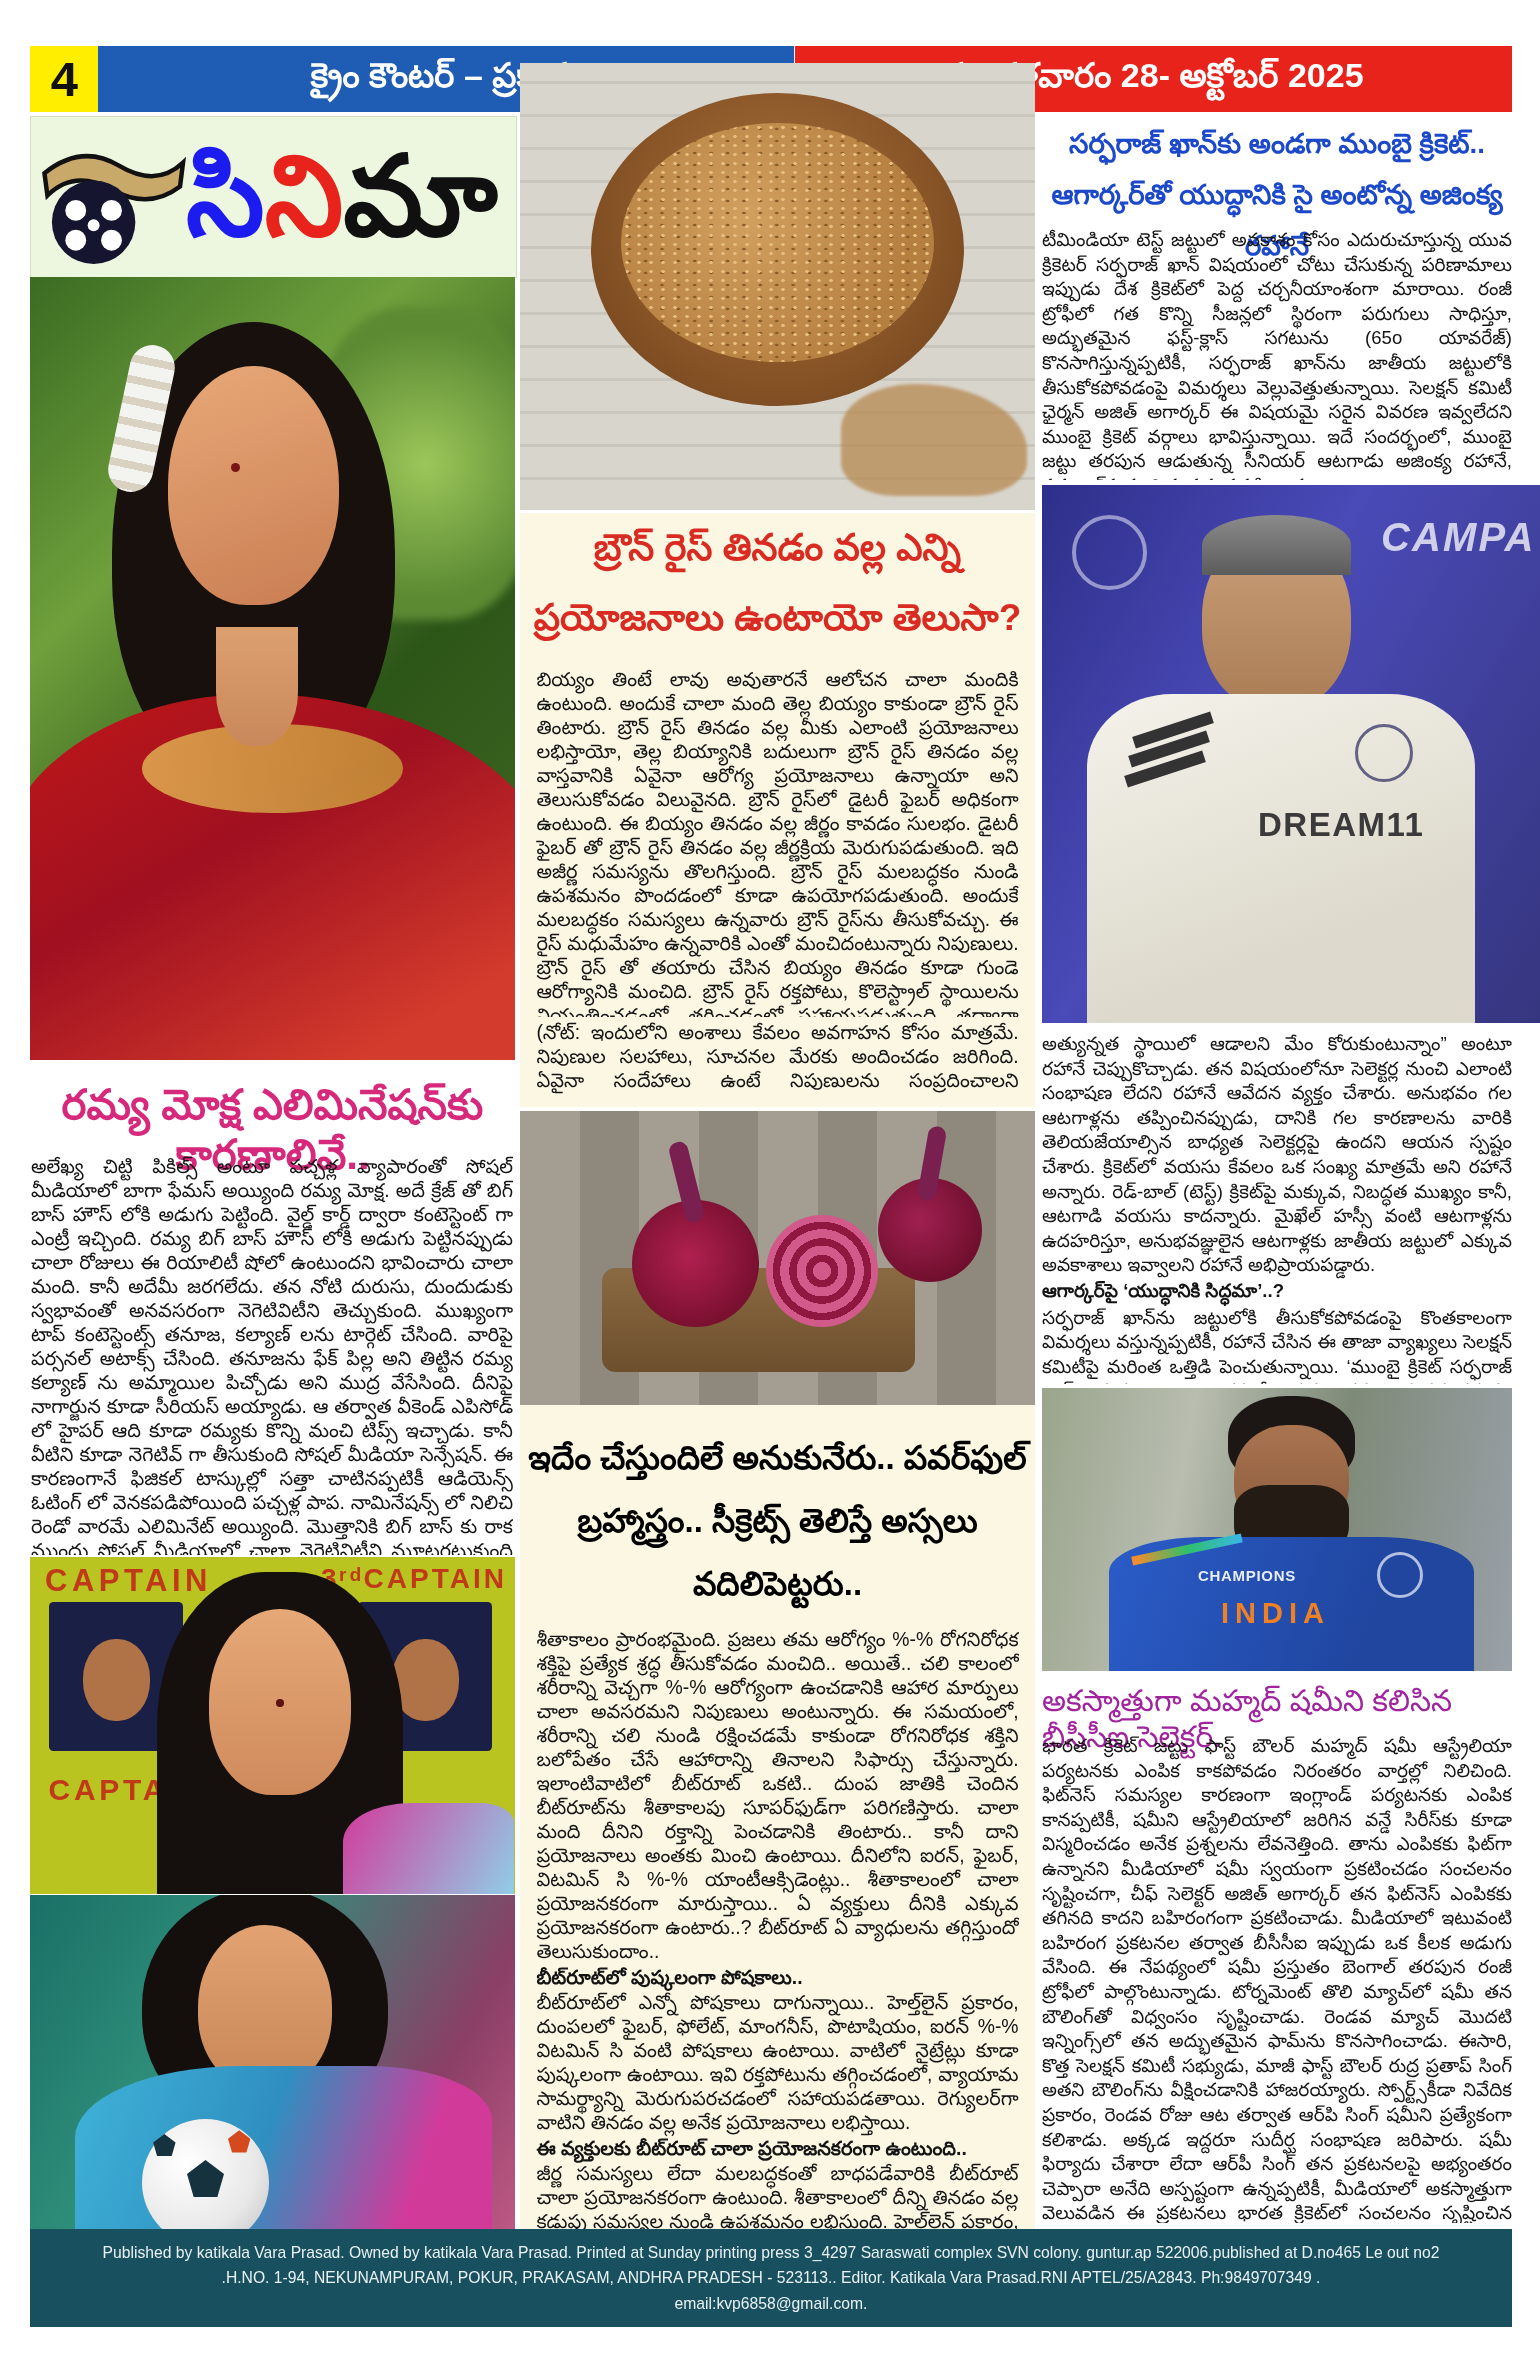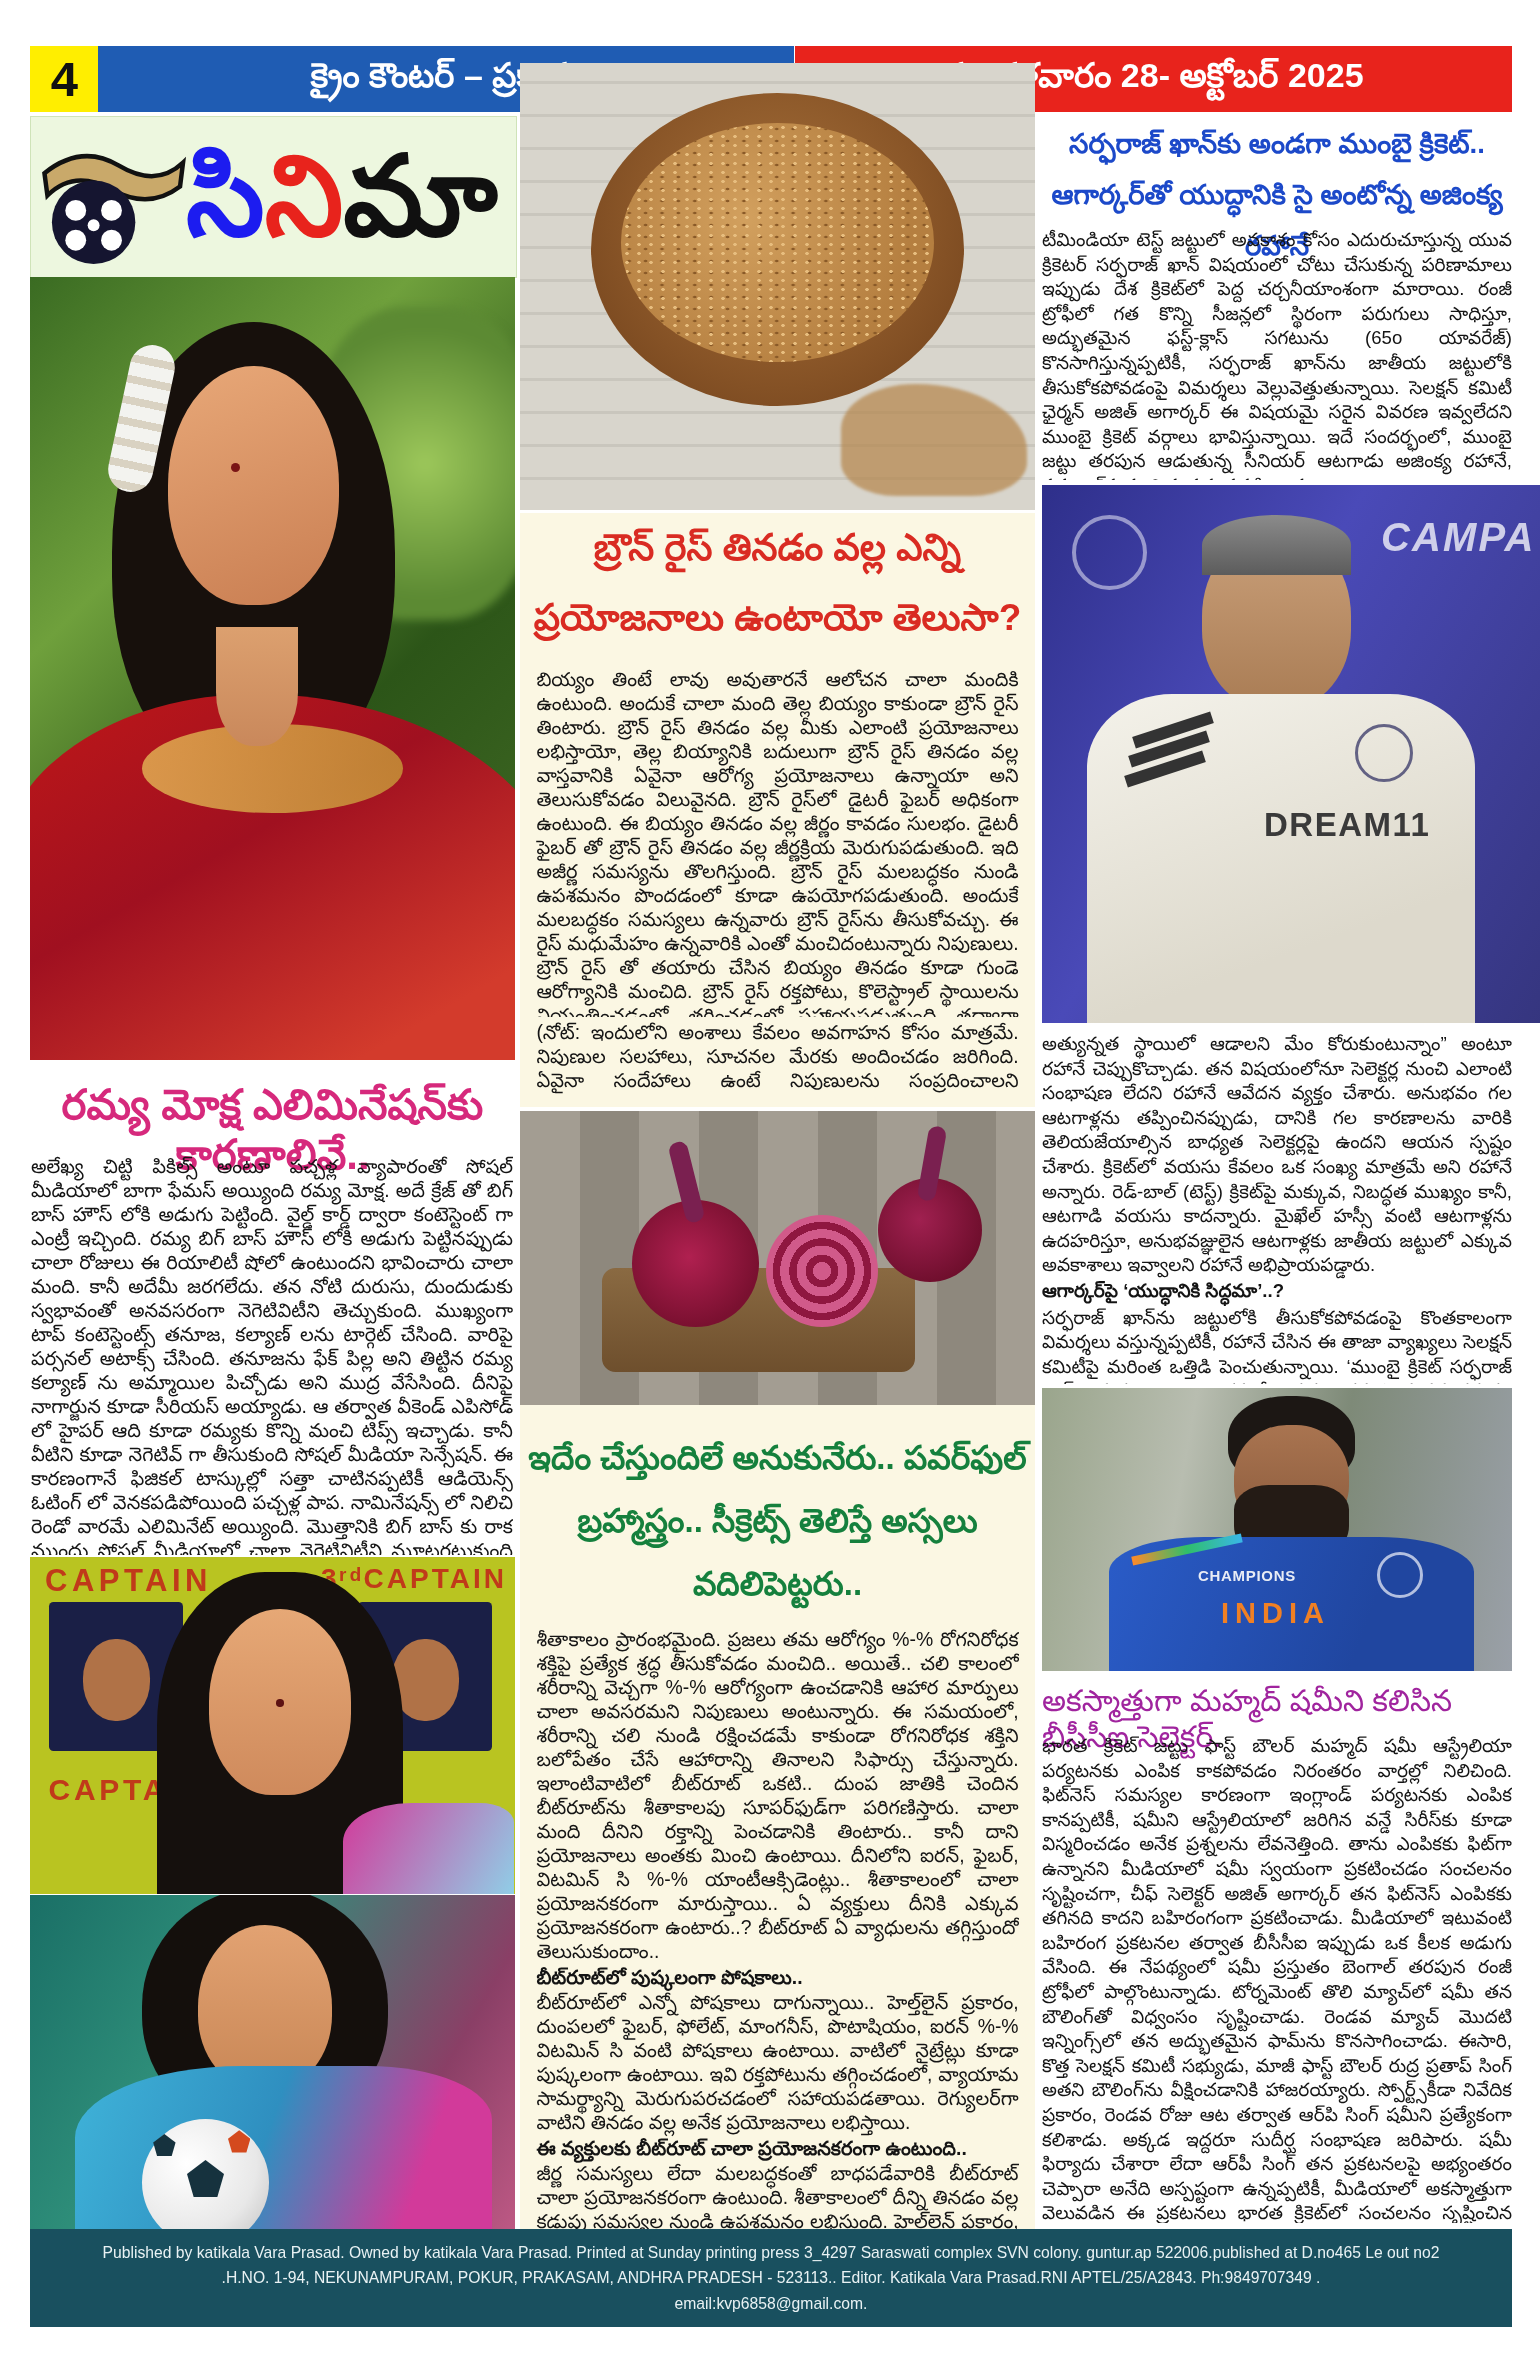--- a/index.html
+++ b/index.html
@@ -13,21 +13,21 @@
         display:flex;align-items:center;justify-content:center;}
   .datebar{background:#e8231c;color:#fff;font-weight:bold;font-size:34px;
         display:flex;align-items:center;justify-content:center;}
   
   .cinema{background:#edf7df;border:0.7px solid #cfe3b8;display:flex;align-items:center;}
   .cinema .word{font-weight:bold;font-size:112px;line-height:1;display:flex;align-items:flex-end;}
   .c-blue{color:#1c1cf0;} .c-red{color:#e8231c;} .c-black{color:#101010;}
   
   .hl-pink{color:#d6297c;font-weight:bold;font-size:42px;text-align:center;line-height:1.2;}
   .hl-red{color:#d92b22;font-weight:bold;font-size:37px;text-align:center;line-height:1.9;}
-  .hl-purple{color:#15803d;font-weight:bold;font-size:33px;text-align:center;line-height:1.9;}
+  .hl-purple{color:#000000;font-weight:bold;font-size:33px;text-align:center;line-height:1.9;}
   .hl-blue{color:#1c49c9;font-weight:bold;font-size:27.6px;text-align:center;line-height:1.85;}
   .hl-magenta{color:#a0249e;font-weight:normal;font-size:30px;text-align:left;line-height:1.2;}
   
   .body-txt{color:#141414;font-size:19.4px;line-height:24px;text-align:justify;overflow:hidden;}
   .body-txt p{margin:0 0 1.5px 0;}
   .body-txt .sub{font-weight:bold;}
   .panel{background:#fbf7e3;}
   
   .footer{background:#19505f;color:#e9f2f4;display:flex;flex-direction:column;
           align-items:center;justify-content:center;gap:7.5px;font-size:15.7px;}
@@ -183,21 +183,21 @@
     <div class="abs" style="left:30px;top:30px;width:67px;height:67px;border-radius:50%;border:4.5px solid #d8d8ee;opacity:.6;"></div>
     <div class="abs" style="left:160px;top:45px;width:149px;height:179px;border-radius:48% 48% 44% 44%;
          background:linear-gradient(#caa07a,#a97c54);"></div>
     <div class="abs" style="left:160px;top:30px;width:149px;height:60px;border-radius:50% 50% 0 0;
          background:linear-gradient(#8b8b8b,#5c5c5c);"></div>
     <div class="abs" style="left:45px;top:209px;width:388px;height:335px;border-radius:22% 22% 0 0;
          background:linear-gradient(160deg,#f4f2ea,#ddd9cc 70%);">
       <div class="abs" style="left:45px;top:30px;width:82px;height:12px;background:#333;transform:rotate(-18deg);"></div>
       <div class="abs" style="left:41px;top:49px;width:82px;height:12px;background:#333;transform:rotate(-18deg);"></div>
       <div class="abs" style="left:37px;top:69px;width:82px;height:12px;background:#333;transform:rotate(-18deg);"></div>
-      <div class="abs ph-label" style="left:177px;top:112px;color:#3a3a3a;font-size:33px;letter-spacing:1.5px;">DREAM11</div>
+      <div class="abs ph-label" style="left:171px;top:112px;color:#3a3a3a;font-size:33px;letter-spacing:1.5px;">DREAM11</div>
       <div class="abs" style="left:268px;top:30px;width:52px;height:52px;border-radius:50%;border:3px solid #2a2a5e;opacity:.7;"></div>
     </div>
   </div>
 
   <div class="abs body-txt" style="left:1042px;top:1032px;width:470px;height:352px;font-size:18.6px;line-height:24.6px;">
     <p>అత్యున్నత స్థాయిలో ఆడాలని మేం కోరుకుంటున్నాం” అంటూ రహానే చెప్పుకొచ్చాడు. తన విషయంలోనూ సెలెక్టర్ల నుంచి ఎలాంటి సంభాషణ లేదని రహానే ఆవేదన వ్యక్తం చేశారు. అనుభవం గల ఆటగాళ్లను తప్పించినప్పుడు, దానికి గల కారణాలను వారికి తెలియజేయాల్సిన బాధ్యత సెలెక్టర్లపై ఉందని ఆయన స్పష్టం చేశారు. క్రికెట్‌లో వయసు కేవలం ఒక సంఖ్య మాత్రమే అని రహానే అన్నారు. రెడ్-బాల్ (టెస్ట్) క్రికెట్‌పై మక్కువ, నిబద్ధత ముఖ్యం కానీ, ఆటగాడి వయసు కాదన్నారు. మైఖేల్ హస్సీ వంటి ఆటగాళ్లను ఉదహరిస్తూ, అనుభవజ్ఞులైన ఆటగాళ్లకు జాతీయ జట్టులో ఎక్కువ అవకాశాలు ఇవ్వాలని రహానే అభిప్రాయపడ్డారు.</p>
     <p class="sub">ఆగార్కర్‌పై ‘యుద్ధానికి సిద్ధమా’..?</p>
     <p>సర్ఫరాజ్ ఖాన్‌ను జట్టులోకి తీసుకోకపోవడంపై కొంతకాలంగా విమర్శలు వస్తున్నప్పటికీ, రహానే చేసిన ఈ తాజా వ్యాఖ్యలు సెలక్షన్ కమిటీపై మరింత ఒత్తిడి పెంచుతున్నాయి. ‘ముంబై క్రికెట్ సర్ఫరాజ్ ఖాన్ వెనుక ఉంది’ అని రహానే అనడం, తన పాత సహచరుడు, ప్రస్తుత చీఫ్ సెలెక్టర్ అయిన అజిత్ అగార్కర్‌కు పరోక్షంగా హెచ్చరిక పంపినట్టుగా క్రికెట్ పండితులు భావిస్తున్నారు. ఈ పరిణామం ముంబై క్రికెట్‌లో రహానే వర్సెస్ అగార్కర్ అనే ఒక అంతర్గత చర్చకు తెర లేపింది.</p>
   </div>
 

